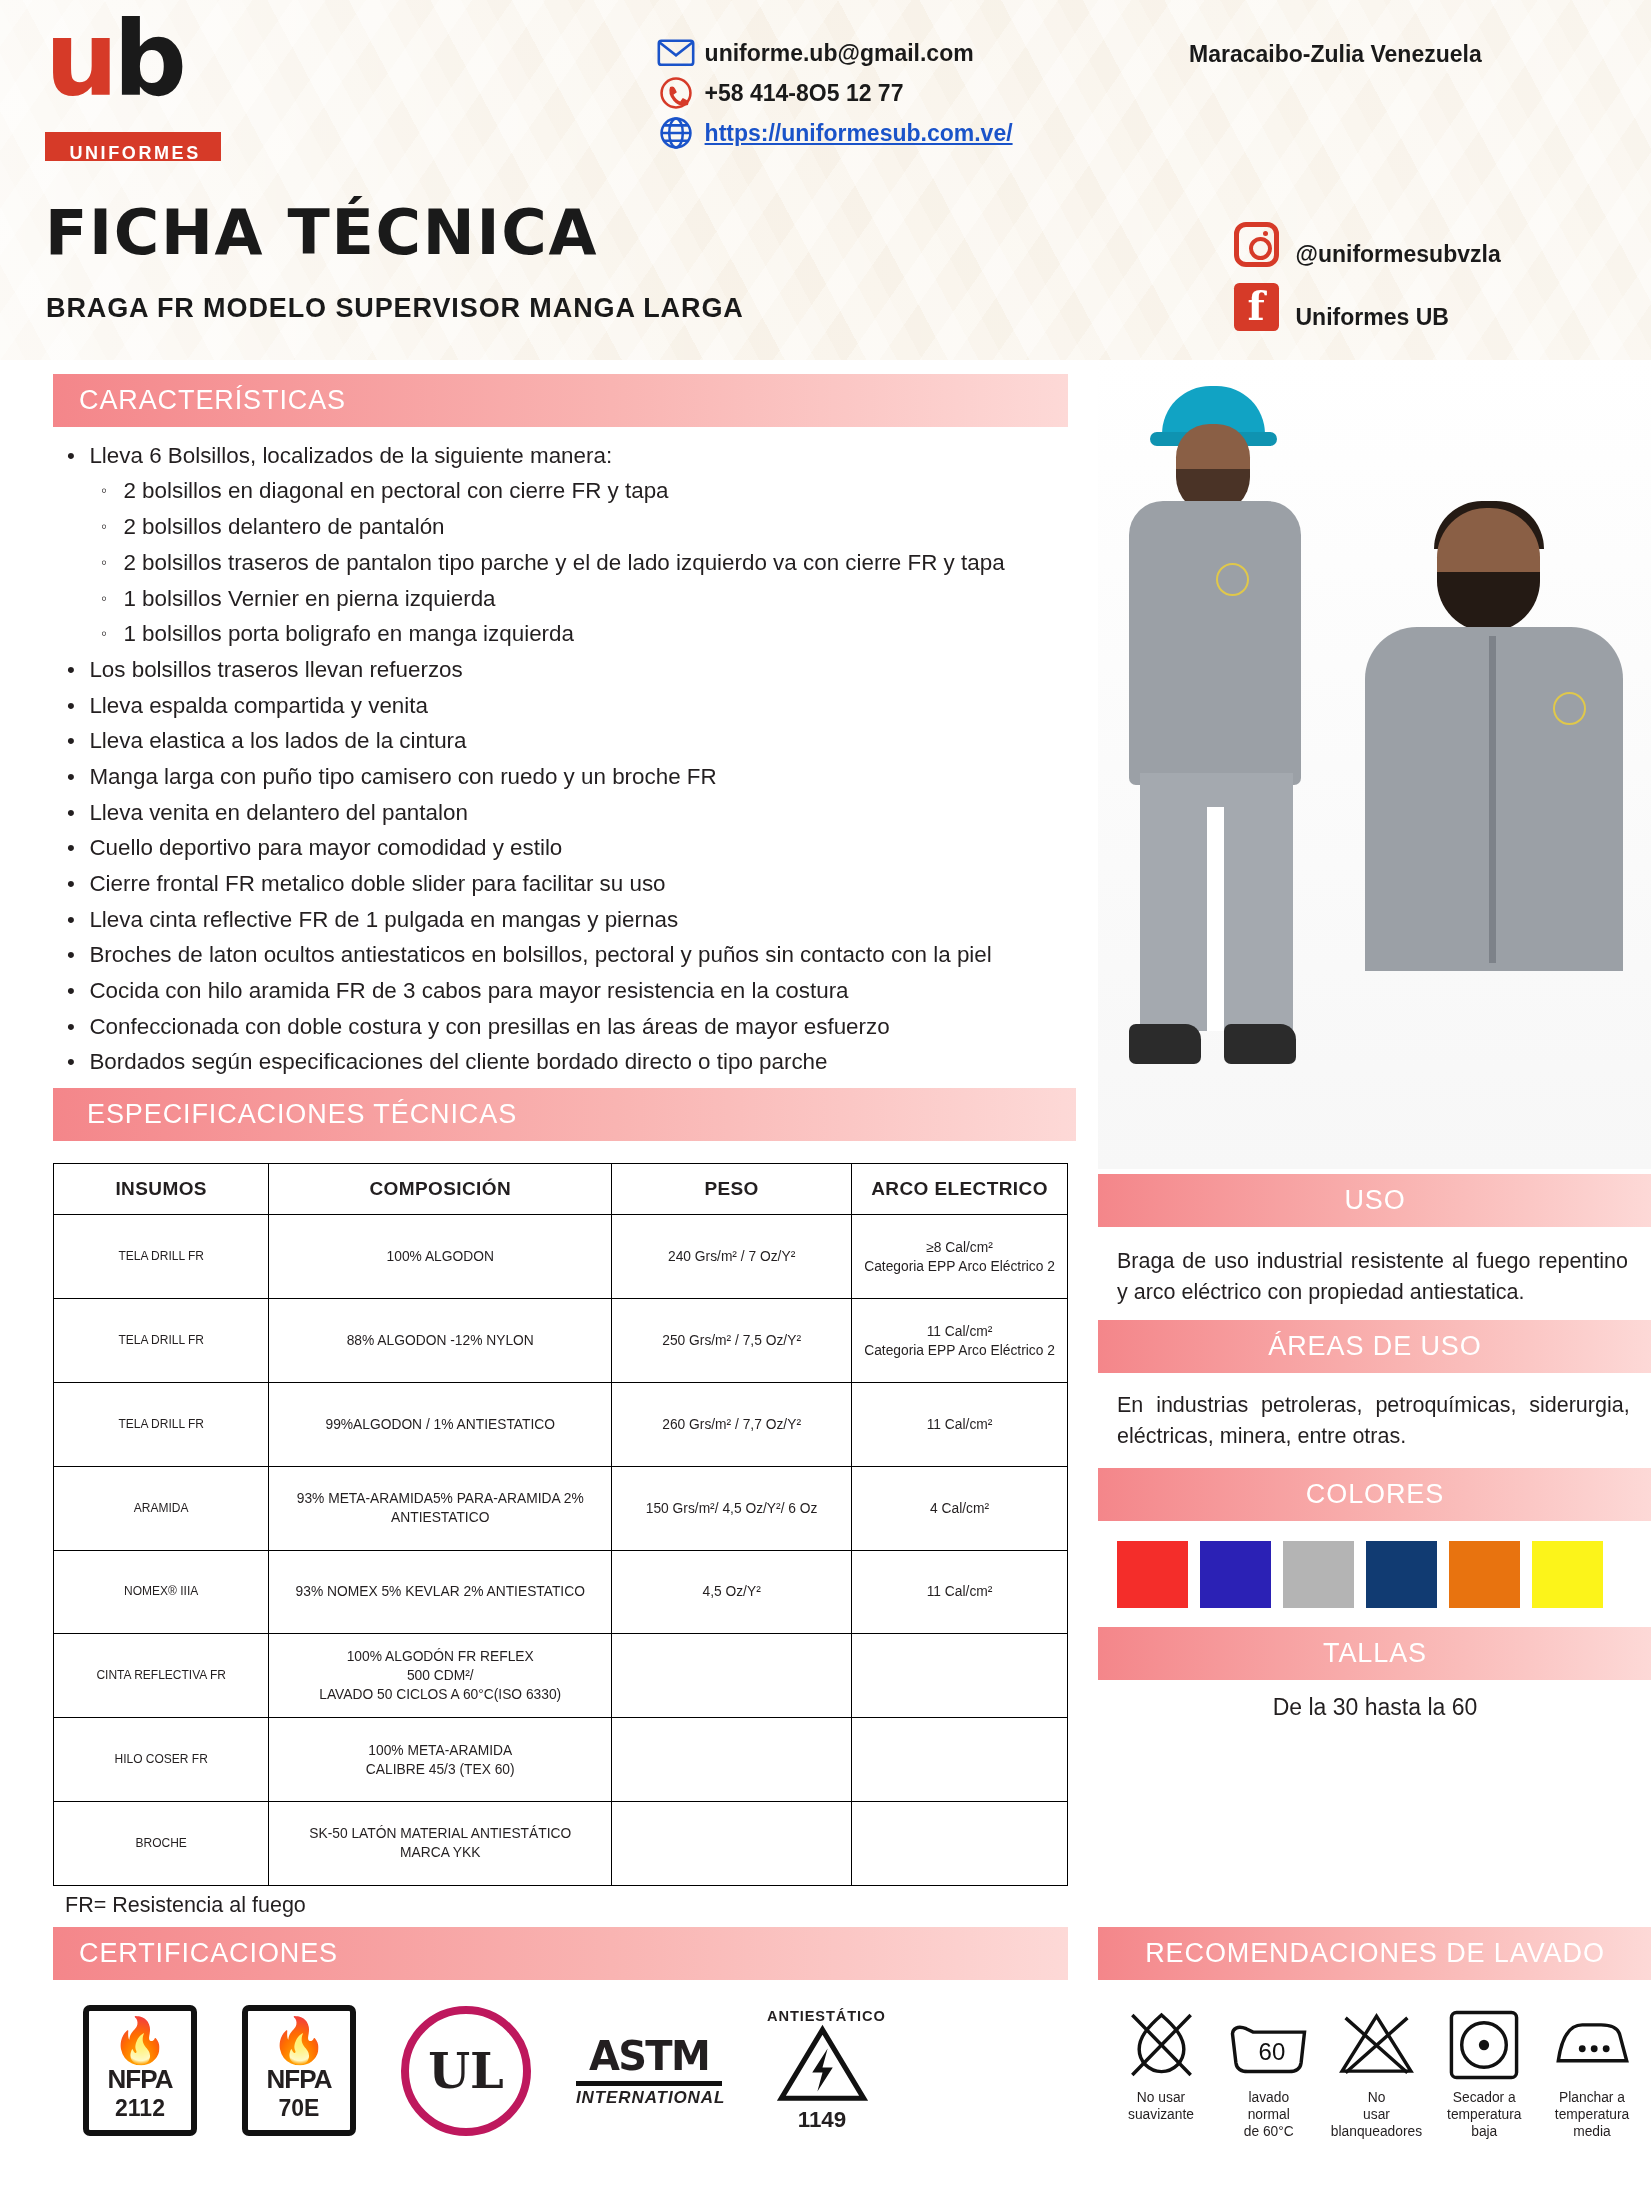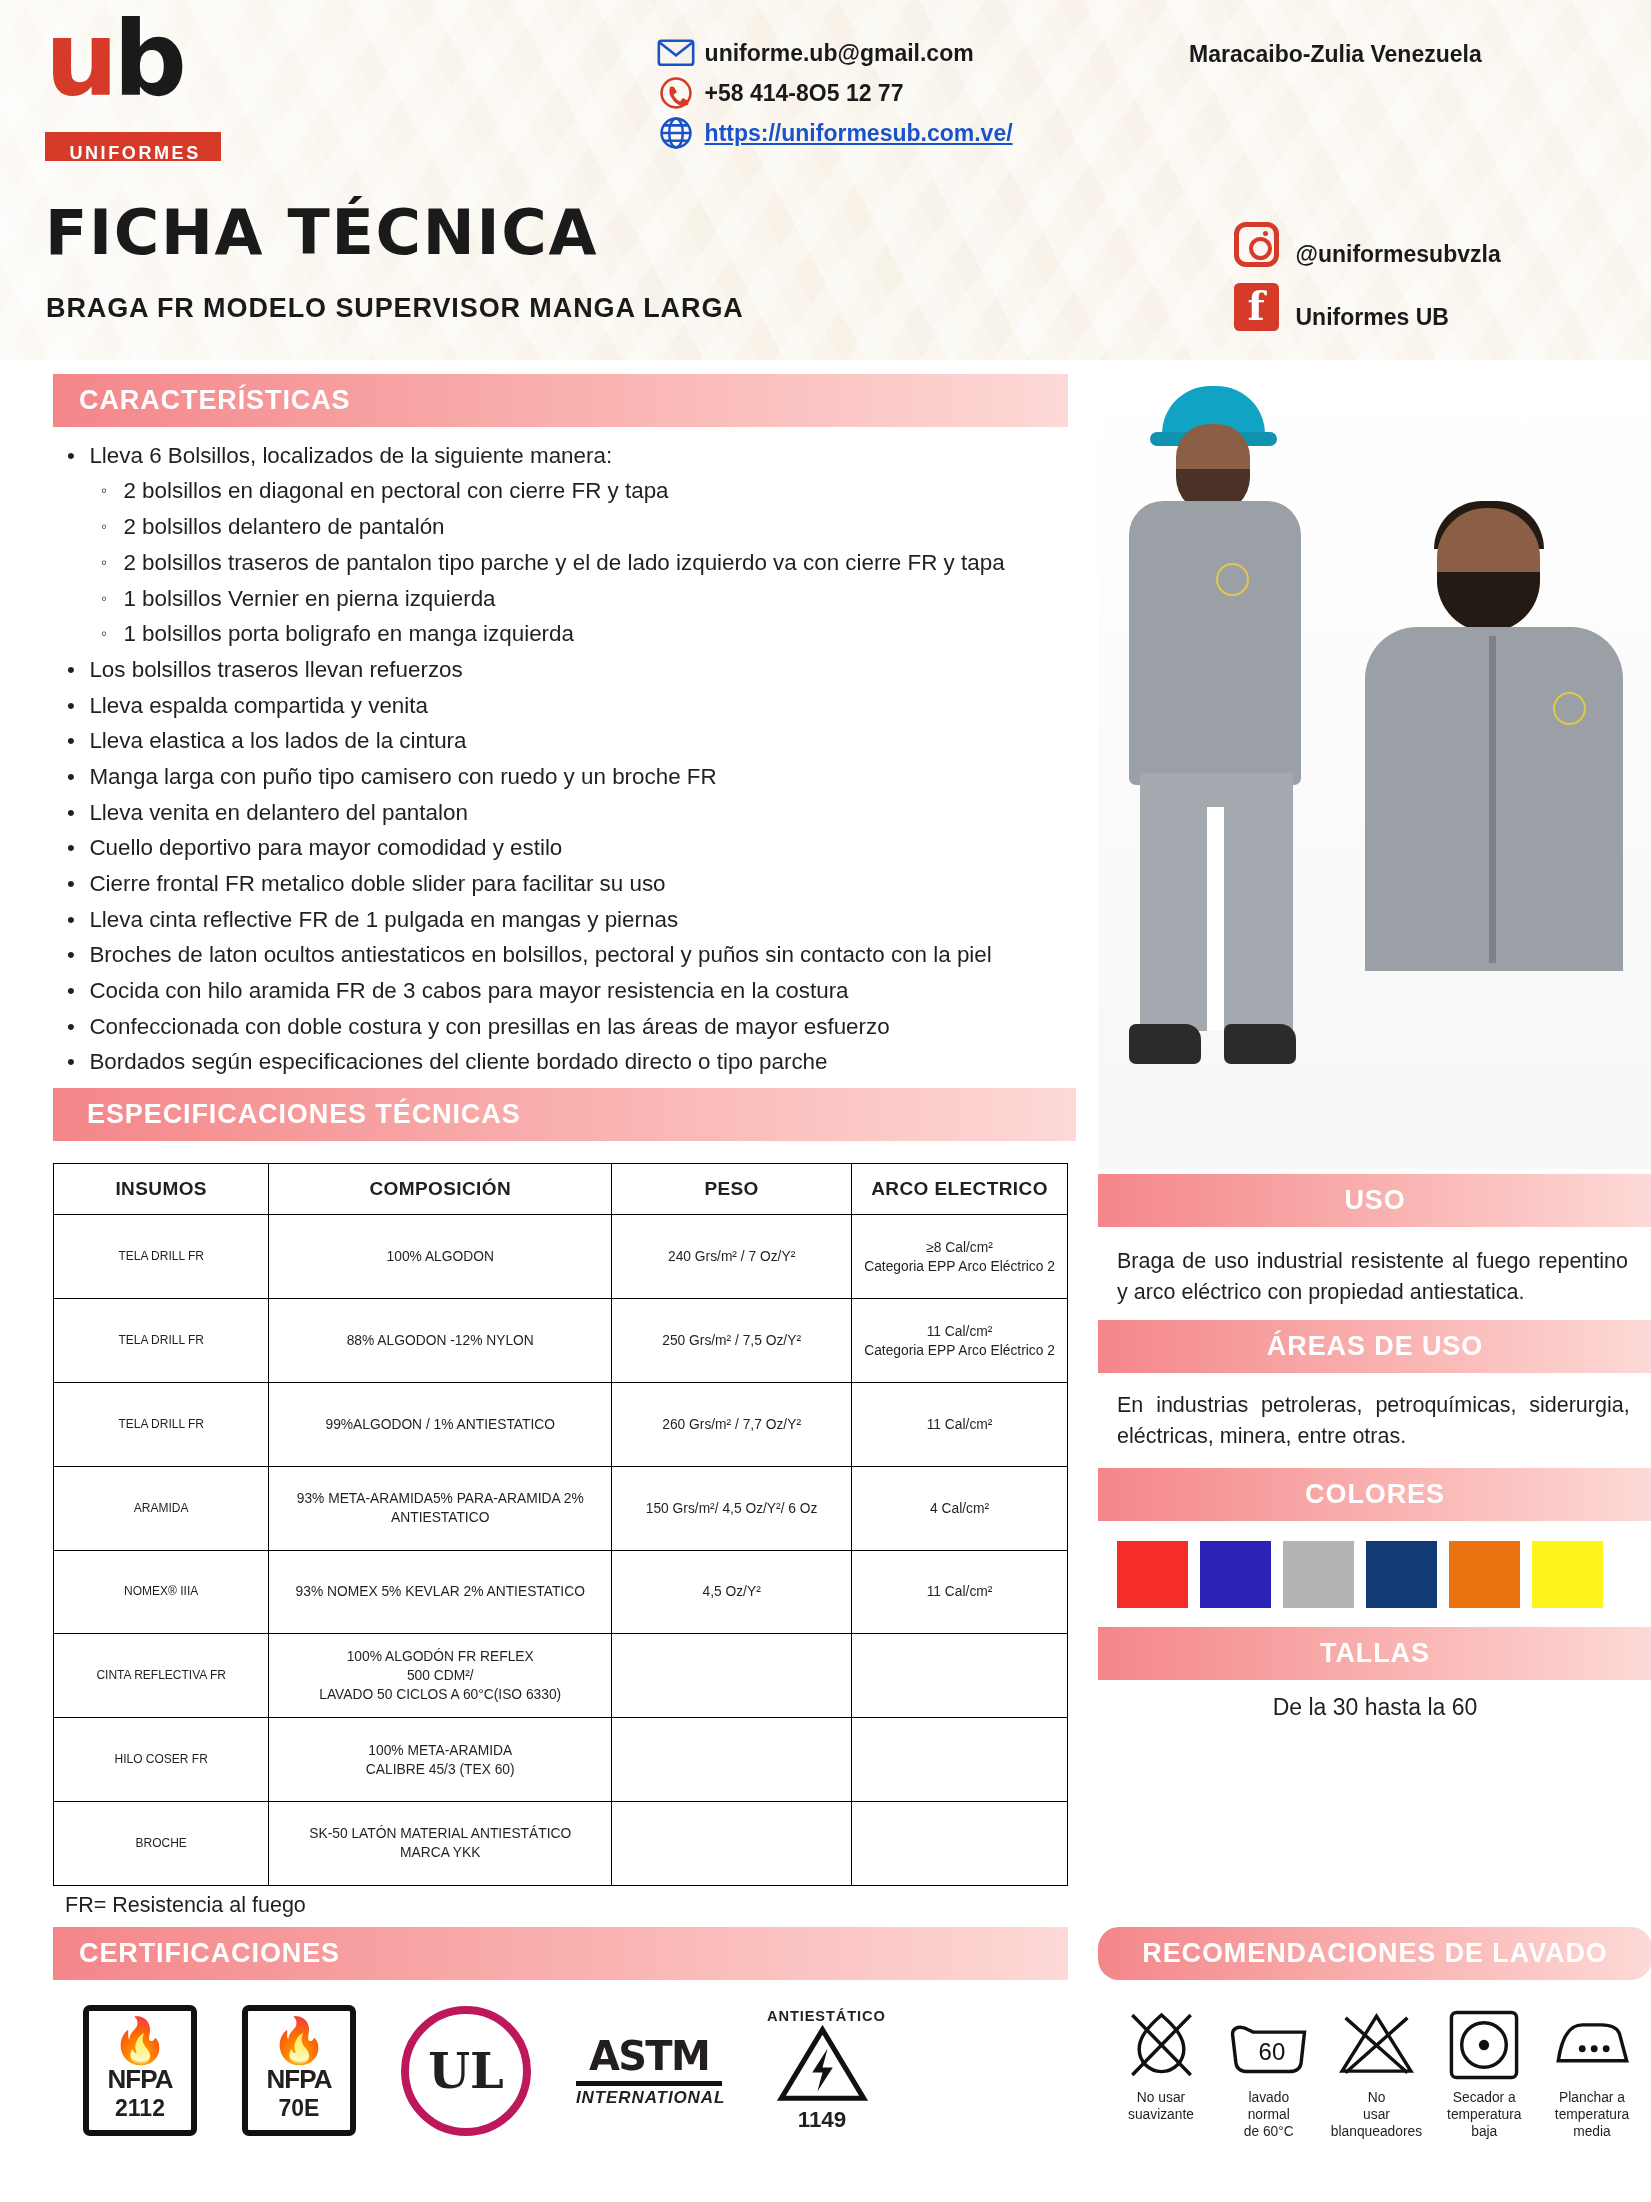--- a/index.html
+++ b/index.html
@@ -64,21 +64,21 @@
   .ig-box:before{content:"";position:absolute;left:10.3px;top:10.3px;width:15.5px;height:15.5px;border:4.3px solid #d63a28;border-radius:50%;}
   .ig-box:after{content:"";position:absolute;right:5.2px;top:4.3px;width:5.2px;height:5.2px;background:#d63a28;border-radius:50%;}
   .fb-box{width:45px;height:48px;background:#d63a28;border-radius:5.2px;color:#fff;font-family:"DejaVu Serif",serif;font-weight:bold;font-size:40px;line-height:45px;text-align:center;}
 
   
   .banner{
     height:53px;display:flex;align-items:center;
     background:linear-gradient(90deg,#f4868a 0%,#f9b4b2 55%,#fdd9d7 100%);
   }
   .banner span{
-    font-size:27px;font-weight:bold;color:#ffffff;letter-spacing:0.9px;
+    font-size:27px;font-weight:normal;color:#ffffff;letter-spacing:0.9px;
     padding-left:26px;
   }
   .banner.center{justify-content:center;}
   .banner.center span{padding-left:0;}
 
   
   .left-col{position:absolute;left:0;top:360px;width:1091px;}
   .char-banner{margin:13.8px 0 0 53px;width:1015px;}
   .char-list{margin:12px 0 0 67px;width:998px;font-size:22.4px;line-height:34px;color:#231f20;}
   .char-list .li{display:flex;margin-bottom:1.7px;}
@@ -131,21 +131,21 @@
   .areas-banner{margin-top:8.6px;width:554px;}
   .areas-text{padding:17px 22.4px 3.4px 19px;font-size:21.5px;line-height:31px;text-align:justify;}
   .colores-banner{margin-top:12px;width:554px;}
   .swatches{display:flex;gap:12px;padding:20.6px 0 0 19px;}
   .swatch{width:71px;height:67px;}
   .tallas-banner{margin-top:19px;width:554px;}
   .tallas-text{padding:13.8px 0 0 0;text-align:center;font-size:23px;}
 
   
   .cert-banner{position:absolute;left:53px;top:1927px;width:1015px;}
-  .lav-banner{position:absolute;left:1098px;top:1927px;width:554px;border-radius:21px;}
+  .lav-banner{position:absolute;left:1098px;top:1927px;width:554px;}
   .cert-icons{position:absolute;left:83px;top:2005px;width:989px;display:flex;align-items:center;gap:45px;}
   .nfpa{width:114px;height:131px;border:6px solid #111;border-radius:6.9px;display:flex;flex-direction:column;align-items:center;justify-content:flex-start;box-sizing:border-box;padding-top:6.9px;}
   .nfpa .flame{font-size:45px;line-height:46px;}
   .nfpa .nm{font-weight:bold;font-size:26px;letter-spacing:-0.9px;}
   .nfpa .cd{font-weight:bold;font-size:23px;}
   .ul{width:114px;height:114px;border:8px solid #be185d;border-radius:50%;display:flex;align-items:center;justify-content:center;font-family:"DejaVu Serif",serif;font-weight:bold;font-size:48px;}
   .astm{width:146px;text-align:center;}
   .astm .big{font-weight:bold;font-size:40px;letter-spacing:-1.7px;font-family:"DejaVu Sans",sans-serif;}
   .astm .line{height:4.3px;background:#111;margin:2.6px 0;}
   .astm .small{font-weight:bold;font-style:italic;font-size:17px;letter-spacing:0.9px;}

